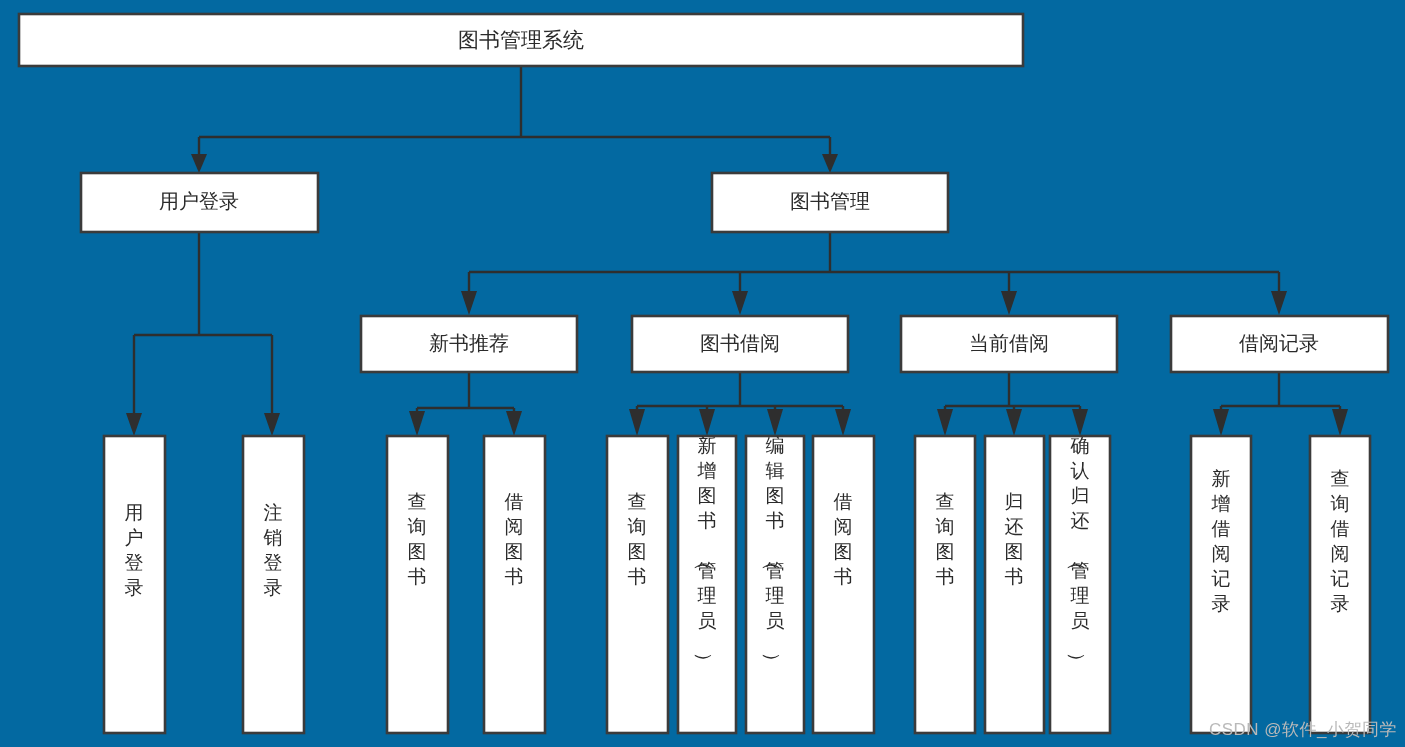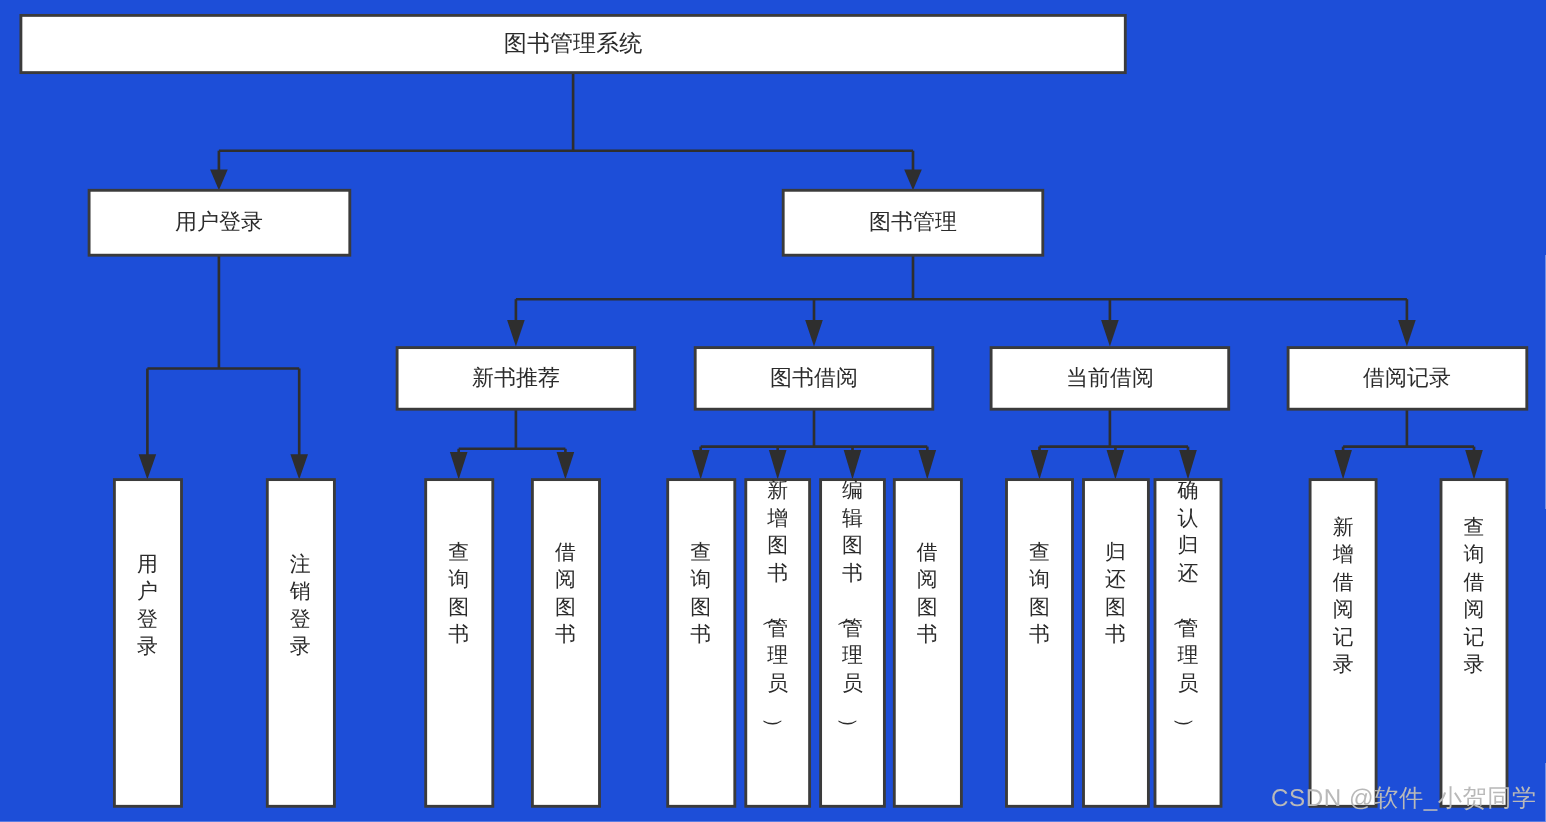--- a/index.html
+++ b/index.html
@@ -1,21 +1,21 @@
 <!DOCTYPE html>
 <html><head>
 <meta charset="utf-8">
 <title>图书管理系统 功能结构图</title>
 <style>
   html,body{margin:0;padding:0;background:#ffffff;}
   body{
     font-family:"Liberation Sans","DejaVu Sans",sans-serif;
     width:1405px;height:747px;overflow:hidden;position:relative;
   }
-  #diagram-root{position:relative;width:1405px;height:747px;background:#1d4ed8;}
+  #diagram-root{position:relative;width:1405px;height:747px;background:#0369a1;}
   svg.diagram{display:block;width:1405px;height:747px;}
 
   .node-box{
     fill:#ffffff;
     stroke:#3b3b3b;
     stroke-width:2.6;
   }
   .node-label{
     fill:#2b2b2b;
     font-family:"Liberation Sans","DejaVu Sans",sans-serif;
@@ -36,21 +36,21 @@
     stroke-width:2.4;
     fill:none;
   }
   .arrow-head{fill:#2e2e2e;stroke:none;}
 
   .watermark{
     position:absolute;
     right:8px;
     bottom:6px;
     font-family:"Liberation Sans","DejaVu Sans",sans-serif;
-    font-size:22px;
+    font-size:17px;
     color:#b9b9b9;
     letter-spacing:0.5px;
     white-space:nowrap;
     pointer-events:none;
     user-select:none;
   }
 </style>
 </head>
 <body>
 

